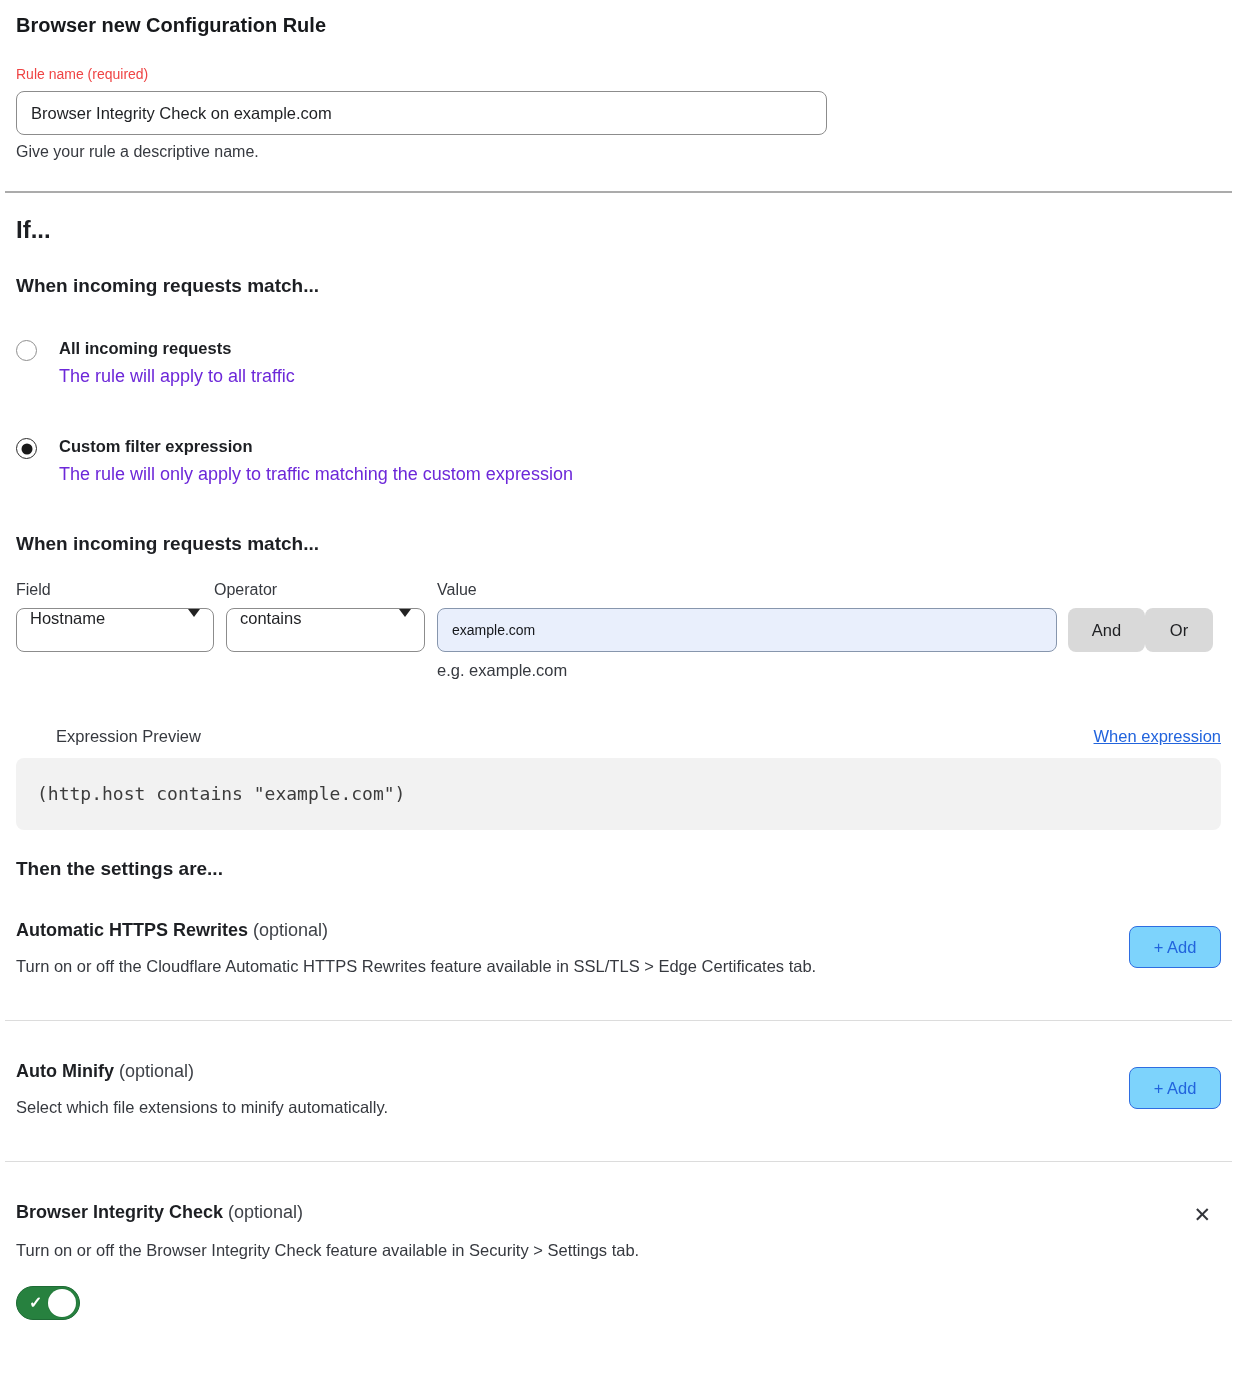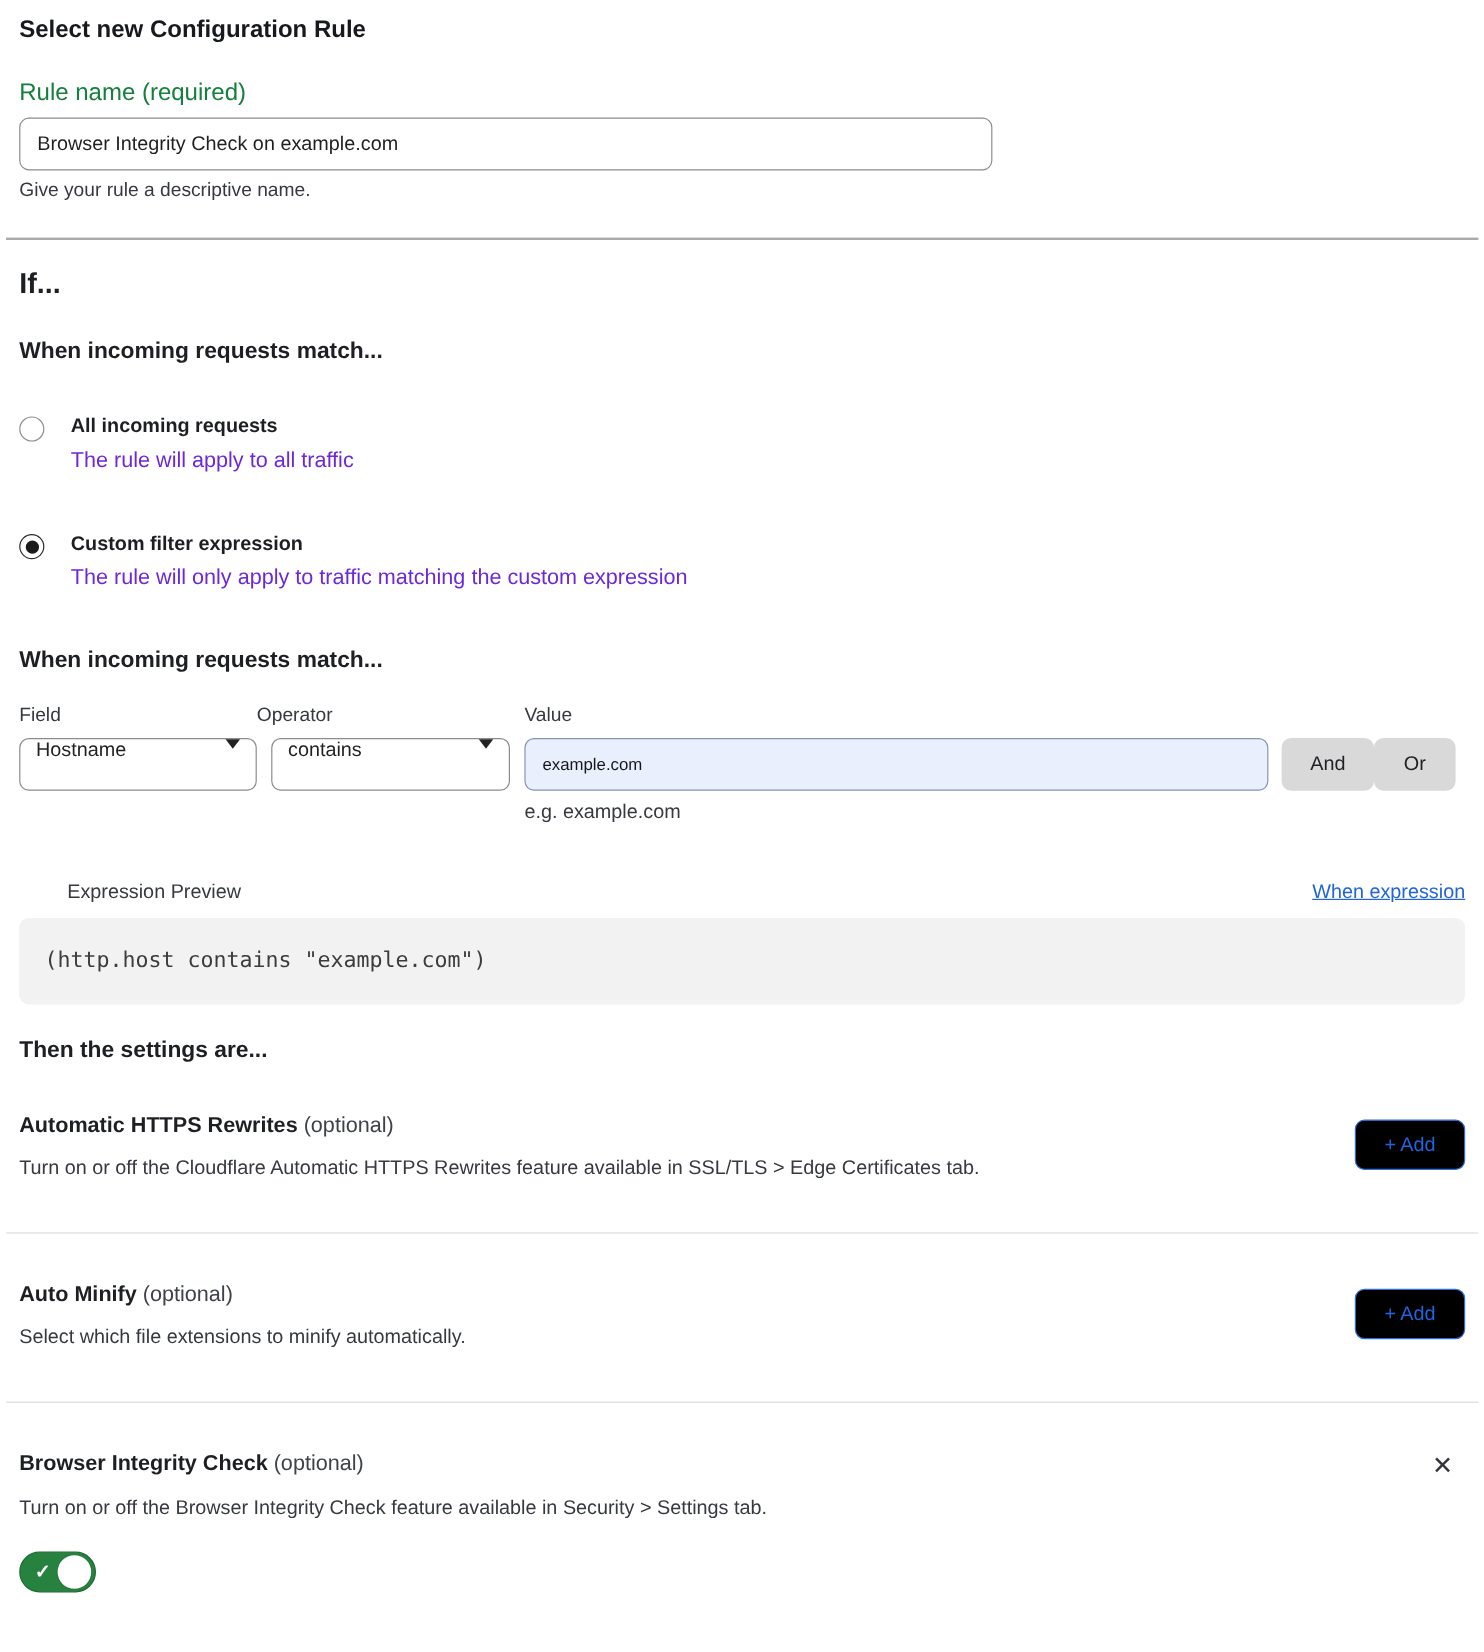--- a/index.html
+++ b/index.html
@@ -11,21 +11,21 @@
   }
   .container { width: 1237px; padding: 0 16px 20px; }
 
   .page-title {
     margin-top: 14px;
     font-size: 20px;
     font-weight: 700;
     color: #17191c;
   }
 
-  .field-label { display: block; margin-top: 29px; font-size: 20px; color: #15803d; }
+  .field-label { display: block; margin-top: 29px; font-size: 14px; color: #ef4444; }
 
   .text-input {
     display: block;
     margin-top: 9px;
     width: 811px; height: 44px;
     border: 1px solid #8c8c8c;
     border-radius: 8px;
     padding: 0 14px;
     font-family: "Liberation Sans", sans-serif;
     font-size: 16.5px;
@@ -137,21 +137,21 @@
 
   .setting { margin-top: 40px; }
   .setting-head { display: flex; justify-content: space-between; align-items: flex-start; }
   .setting-title { font-size: 18px; font-weight: 700; color: #1d1f23; }
   .setting-optional { font-size: 18px; font-weight: 400; color: #3f4248; margin-left: 5px; }
   .setting-desc { margin-top: 16px; font-size: 16.5px; color: #36393f; }
   .btn-add {
     flex: 0 0 auto;
     width: 92px; height: 42px;
     margin-top: 6px;
-    background: #000000;
+    background: #7dd3fc;
     border: 1.5px solid #2e6de1;
     border-radius: 8px;
     font-family: "Liberation Sans", sans-serif;
     font-size: 16.5px; color: #2264dd;
     cursor: pointer;
   }
   .close-icon {
     font-size: 21px; color: #33353a;
     margin-right: 10px; margin-top: 2px;
     font-weight: 400; line-height: 1;
@@ -177,21 +177,21 @@
     width: 28px; height: 28px;
     background: #ffffff; border-radius: 50%;
     box-shadow: 0 0 0 1px rgba(0,0,0,0.05);
   }
 </style>
 </head>
 <body>
 
 <div class="container">
 
-  <h1 class="page-title">Select new Configuration Rule</h1>
+  <h1 class="page-title">Browser new Configuration Rule</h1>
 
   <label class="field-label">Rule name (required)</label>
   <input class="text-input" type="text" value="Browser Integrity Check on example.com" style="">
   <div class="helper-text">Give your rule a descriptive name.</div>
 
   <hr class="divider-strong">
 
   <h2 class="if-heading">If...</h2>
   <h3 class="match-heading">When incoming requests match...</h3>
 

